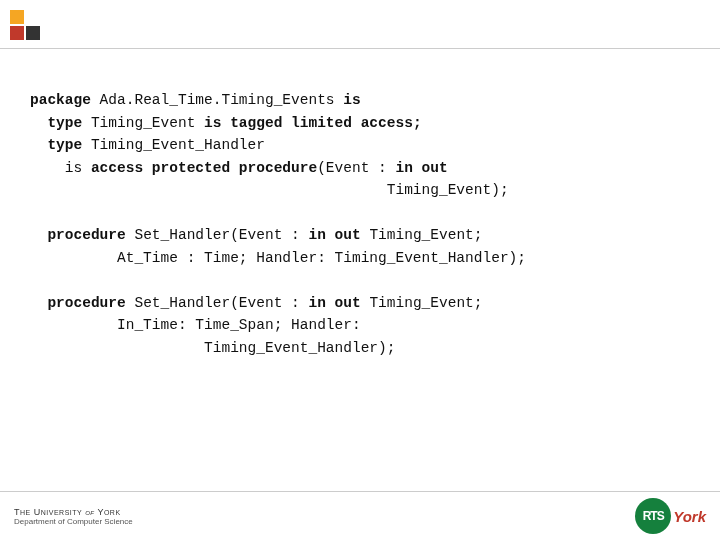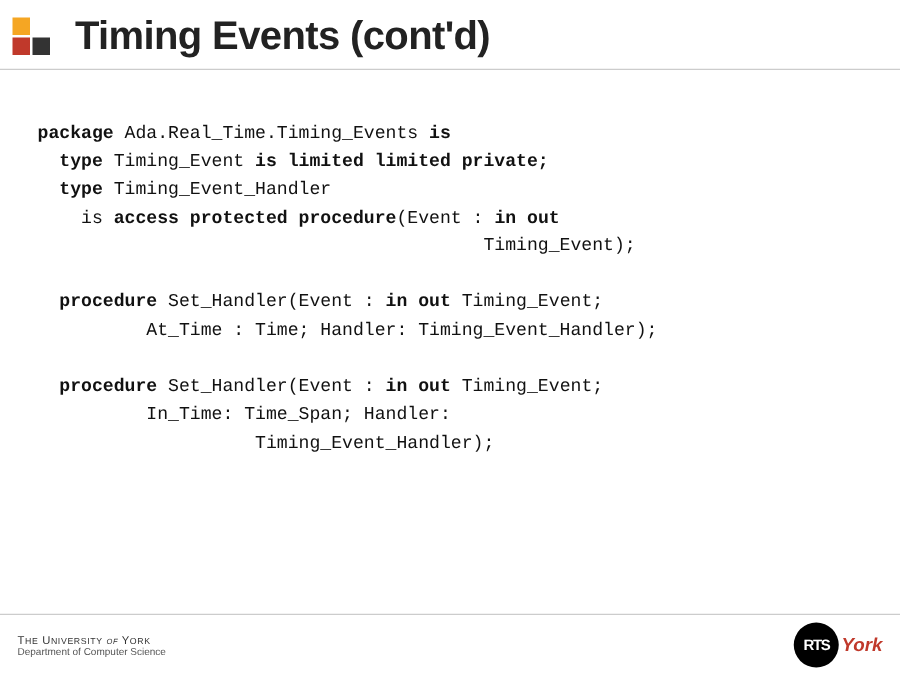--- a/index.html
+++ b/index.html
@@ -104,21 +104,21 @@
 
     .rts-logo {
       display: flex;
       align-items: center;
     }
 
     .rts-circle {
       width: 36px;
       height: 36px;
       border-radius: 50%;
-      background: #000000;
+      background: #15803d;
       display: flex;
       align-items: center;
       justify-content: center;
       color: #fff;
       font-size: 12px;
       font-weight: bold;
       letter-spacing: -1px;
       margin-right: 2px;
     }
 
@@ -134,27 +134,26 @@
 
 <div class="header-bar">
   <div class="logo-block">
     <div class="logo-squares">
       <div class="sq-orange"></div>
       <div class="sq-empty"></div>
       <div class="sq-red"></div>
       <div class="sq-dark"></div>
     </div>
   </div>
-  <h1 class="slide-title">Timing Events (cont'd)</h1>
 </div>
 
 <div class="main-content">
   <div class="code-block">
 <span><span class="kw">package</span> Ada.Real_Time.Timing_Events <span class="kw">is</span></span>
-<span>  <span class="kw">type</span> Timing_Event <span class="kw">is limited limited private;</span></span>
+<span>  <span class="kw">type</span> Timing_Event <span class="kw">is tagged limited access;</span></span>
 <span>  <span class="kw">type</span> Timing_Event_Handler</span>
 <span>    is <span class="kw">access protected procedure</span>(Event : <span class="kw">in out</span>
                                          Timing_Event);</span>
 
 <span>  <span class="kw">procedure</span> Set_Handler(Event : <span class="kw">in out</span> Timing_Event;
           At_Time : Time; Handler: Timing_Event_Handler);</span>
 
 <span>  <span class="kw">procedure</span> Set_Handler(Event : <span class="kw">in out</span> Timing_Event;
           In_Time: Time_Span; Handler:
                     Timing_Event_Handler);</span>

